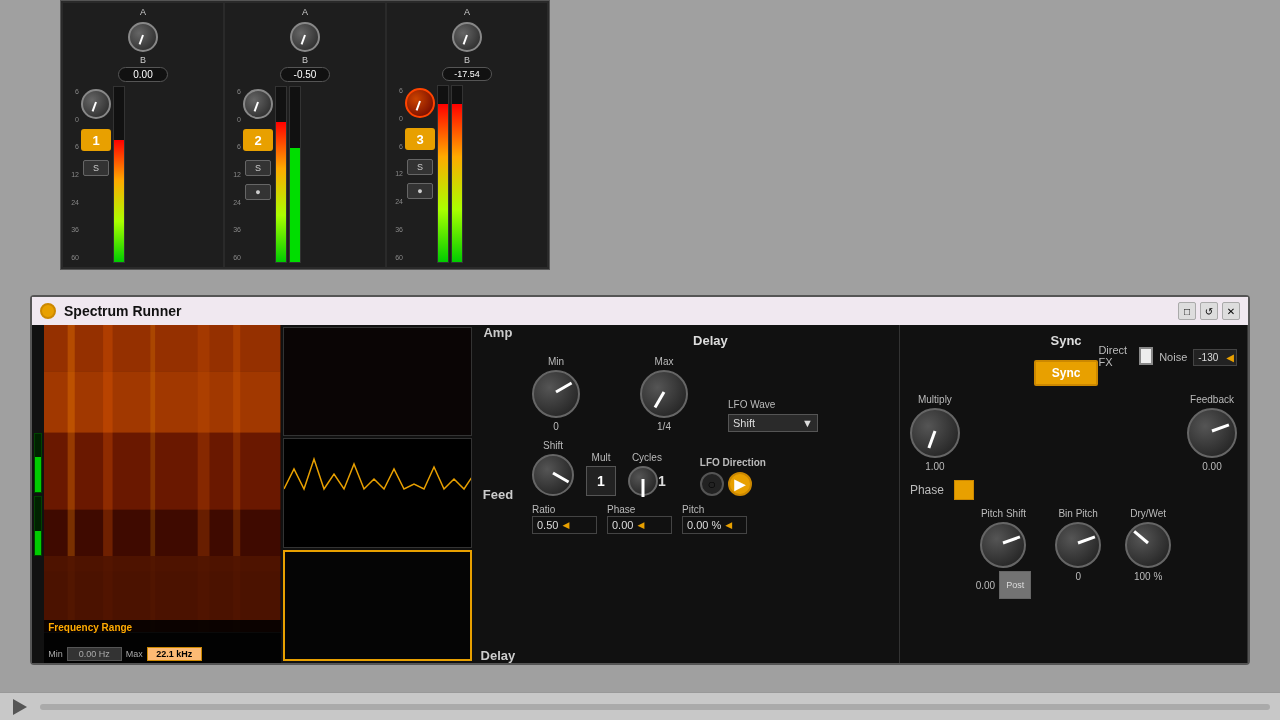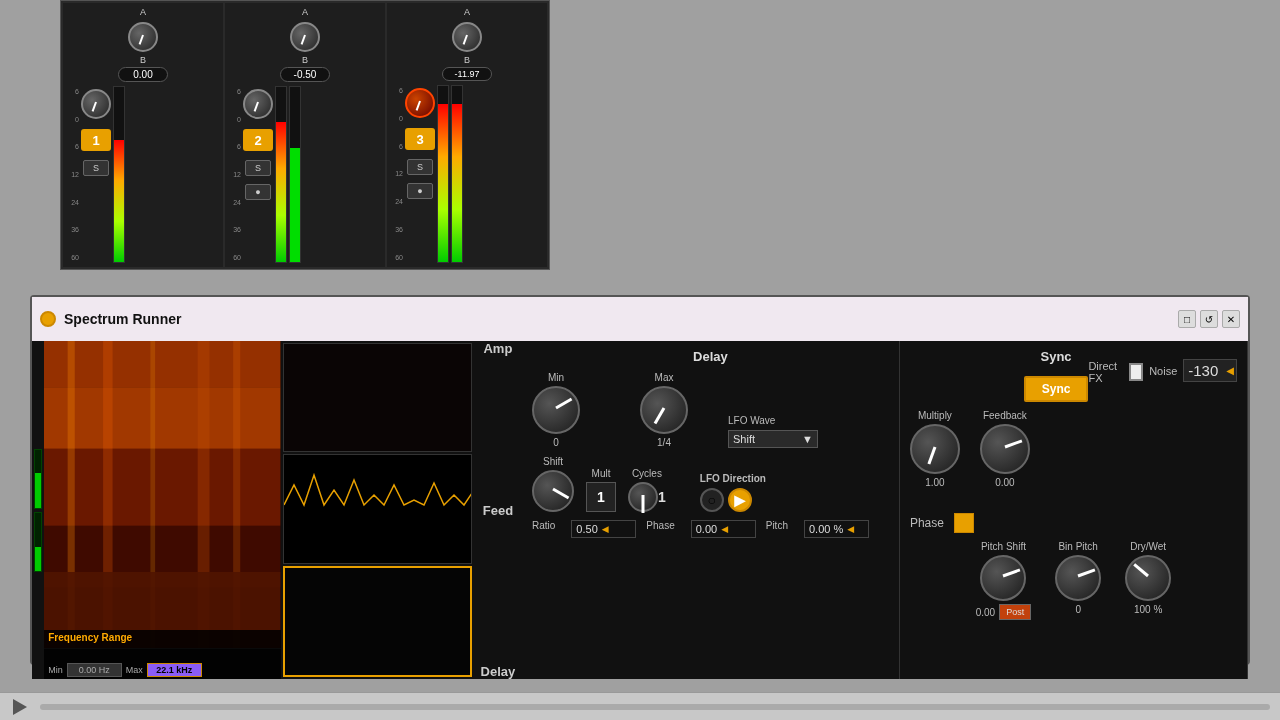--- a/index.html
+++ b/index.html
@@ -152,21 +152,21 @@
       height: 370px;
       background: #1a1a1a;
       border: 2px solid #555;
       border-radius: 4px;
     }
 
     .plugin-titlebar {
       display: flex;
       align-items: center;
       background: #f0e8f0;
-      height: 44px;
+      height: 28px;
       padding: 0 8px;
       gap: 8px;
     }
 
     .title-circle {
       width: 16px;
       height: 16px;
       background: #e8a000;
       border-radius: 50%;
       border: 2px solid #cc8800;
@@ -373,23 +373,23 @@
     }
 
     .ratio-row {
       display: flex;
       gap: 10px;
       margin-top: 8px;
     }
 
     .value-box {
       display: flex;
-      flex-direction: row;
+      flex-direction: column;
       align-items: flex-start;
-      gap: 16px;
+      gap: 1px;
       justify-content: center;
     }
 
     .value-box-label {
       color: #bbb;
       font-size: 10px;
     }
 
     .value-box-input {
       display: flex;
@@ -472,35 +472,35 @@
     .noise-value {
       display: flex;
       align-items: center;
       background: #222;
       border: 1px solid #444;
       gap: 2px;
     }
 
     .noise-num {
       color: #ddd;
-      font-size: 15px;
+      font-size: 10px;
       padding: 2px 4px;
     }
 
     .noise-arrow {
       color: #e8a000;
       font-size: 10px;
       padding: 0 2px;
     }
 
     .multiply-feedback-row {
       display: flex;
       gap: 20px;
-      margin-bottom: 25px;
-      justify-content: flex-start;
+      margin-bottom: 8px;
+      justify-content: space-between;
     }
 
     .phase-row {
       display: flex;
       align-items: center;
       gap: 10px;
       margin-bottom: 8px;
     }
 
     .phase-label {
@@ -515,25 +515,25 @@
       border: 1px solid #cc8800;
     }
 
     .bottom-knobs-row {
       display: flex;
       gap: 24px;
       justify-content: center;
     }
 
     .post-btn {
-      background: #c2410c;
+      background: #737373;
       border: 1px solid #666;
       color: #ddd;
       font-size: 9px;
-      padding: 2px 6px;
+      padding: 8px 6px;
       cursor: pointer;
     }
 
     
     .play-bar {
       position: absolute;
       bottom: 0;
       left: 0;
       right: 0;
       height: 28px;
@@ -662,21 +662,21 @@
       <div class="meter-bar">
         <div class="meter-fill-2" style="height:65%;"></div>
       </div>
     </div>
   </div>
 
   <div class="mixer-channel">
     <div class="channel-label">A</div>
     <div class="knob-small"></div>
     <div class="channel-label">B</div>
-    <div class="value-display" style="font-size:9px;">-11.97</div>
+    <div class="value-display" style="font-size:9px;">-17.54</div>
     <div class="fader-area">
       <div class="fader-scale">
         <span>6</span>
         <span>0</span>
         <span>6</span>
         <span>12</span>
         <span>24</span>
         <span>36</span>
         <span>60</span>
       </div>
@@ -736,26 +736,26 @@
           <rect x="25%" y="0" width="4%" height="100%" fill="rgba(255,100,0,0.25)"></rect>
           <rect x="45%" y="0" width="2%" height="100%" fill="rgba(255,160,0,0.2)"></rect>
           <rect x="65%" y="0" width="5%" height="100%" fill="rgba(200,80,0,0.3)"></rect>
           <rect x="80%" y="0" width="3%" height="100%" fill="rgba(255,120,0,0.2)"></rect>
 
           <rect y="75%" width="100%" height="25%" fill="rgba(80,20,0,0.9)"></rect>
           <polyline points="0,95% 10,88% 25,82% 40,90% 60,78% 80,86% 100,80% 120,92% 140,75% 160,88% 180,80% 200,95% 220,82% 240,78% 260,90% 270,95%" stroke="#ffaa00" stroke-width="1.5" fill="none"></polyline>
         </svg>
         <div style="position:absolute;bottom:30px;left:0;right:0;height:1px;background:#444;"></div>
         <div style="position:absolute;bottom:0;left:0;right:0;padding:2px 4px;background:rgba(0,0,0,0.85);">
-          <div style="color:#ffaa00;font-size:10px;font-weight:bold;margin-bottom:20px;">Frequency Range</div>
+          <div style="color:#ffaa00;font-size:10px;font-weight:bold;margin-bottom:14px;">Frequency Range</div>
           <div style="display:flex;align-items:center;gap:4px;">
             <span style="color:#aaa;font-size:9px;">Min</span>
             <div style="background:#333;border:1px solid #555;color:#aaa;font-size:9px;padding:1px 3px;min-width:55px;text-align:center;">0.00 Hz</div>
             <span style="color:#aaa;font-size:9px;">Max</span>
-            <div style="background:#8b5cf6;border:1px solid #cc8800;color:#000;font-size:9px;padding:1px 3px;min-width:55px;text-align:center;font-weight:bold;">22.1 kHz</div>
+            <div style="background:#fdba74;border:1px solid #cc8800;color:#000;font-size:9px;padding:1px 3px;min-width:55px;text-align:center;font-weight:bold;">22.1 kHz</div>
           </div>
         </div>
       </div>
 
       <div class="viz-right">
         <div class="viz-panel" style="background:#0a0505;">
           
         </div>
         <div class="viz-panel waveform">
           <svg width="100%" height="100%">

